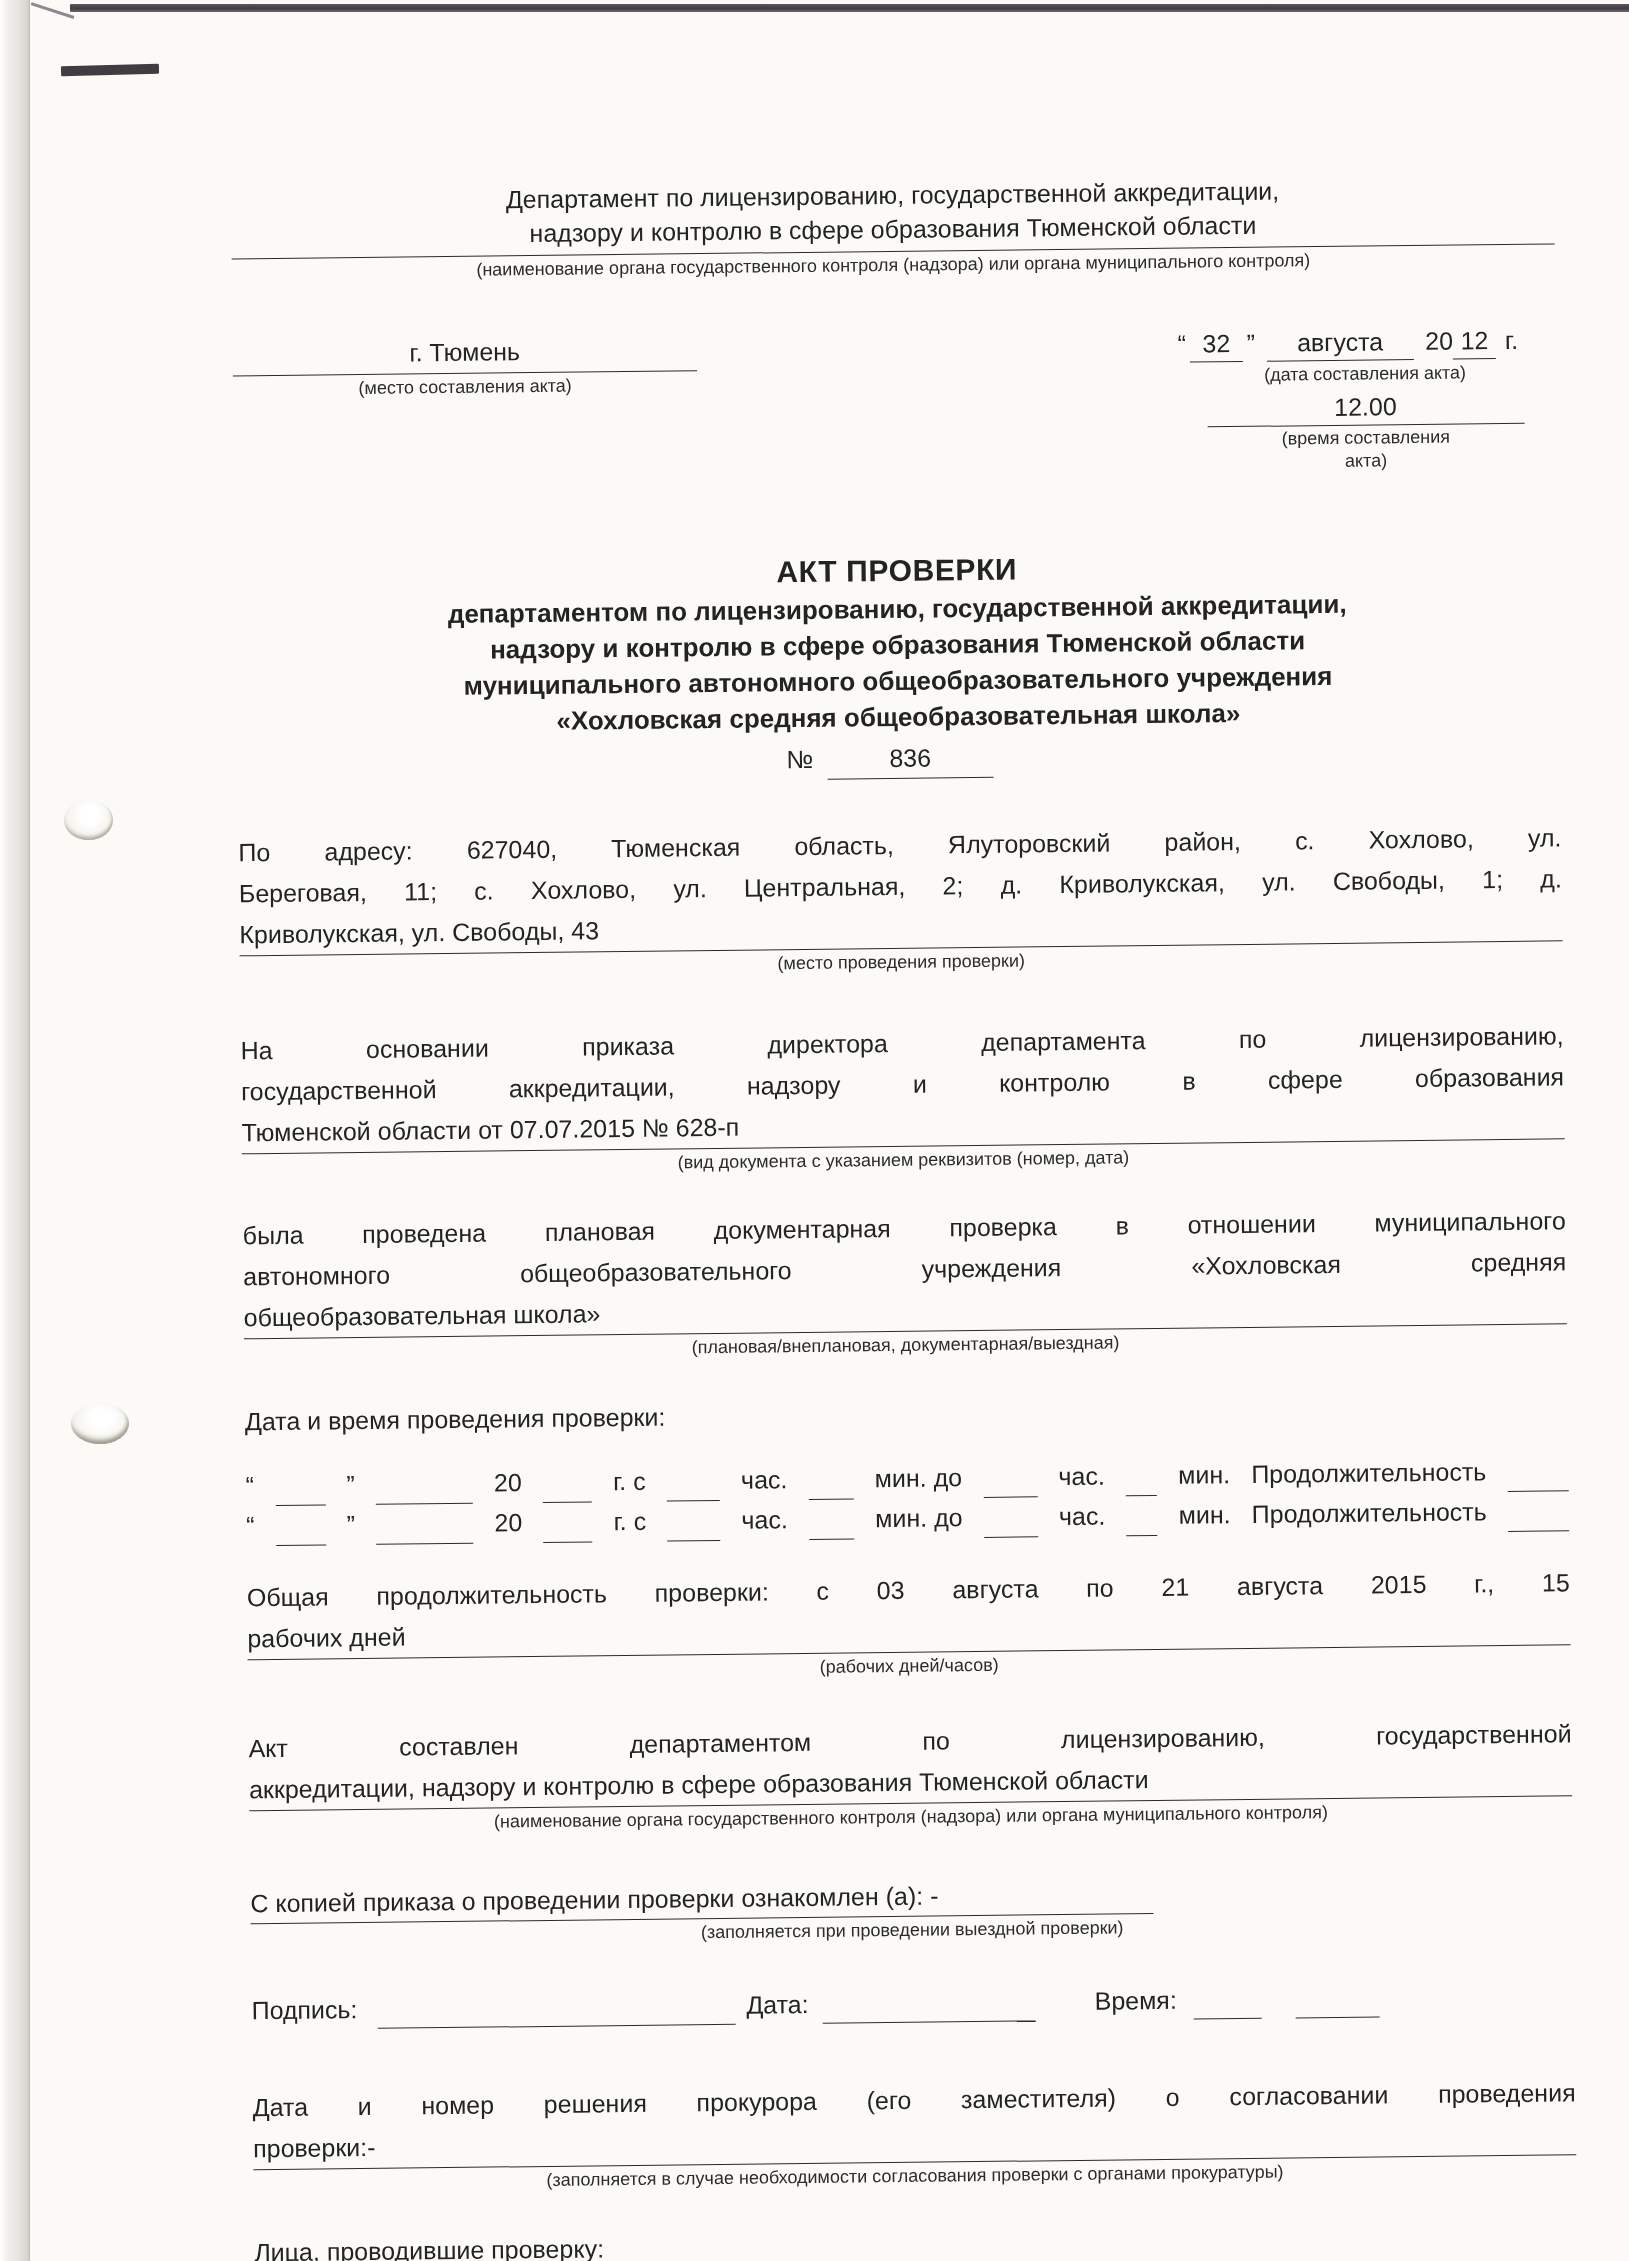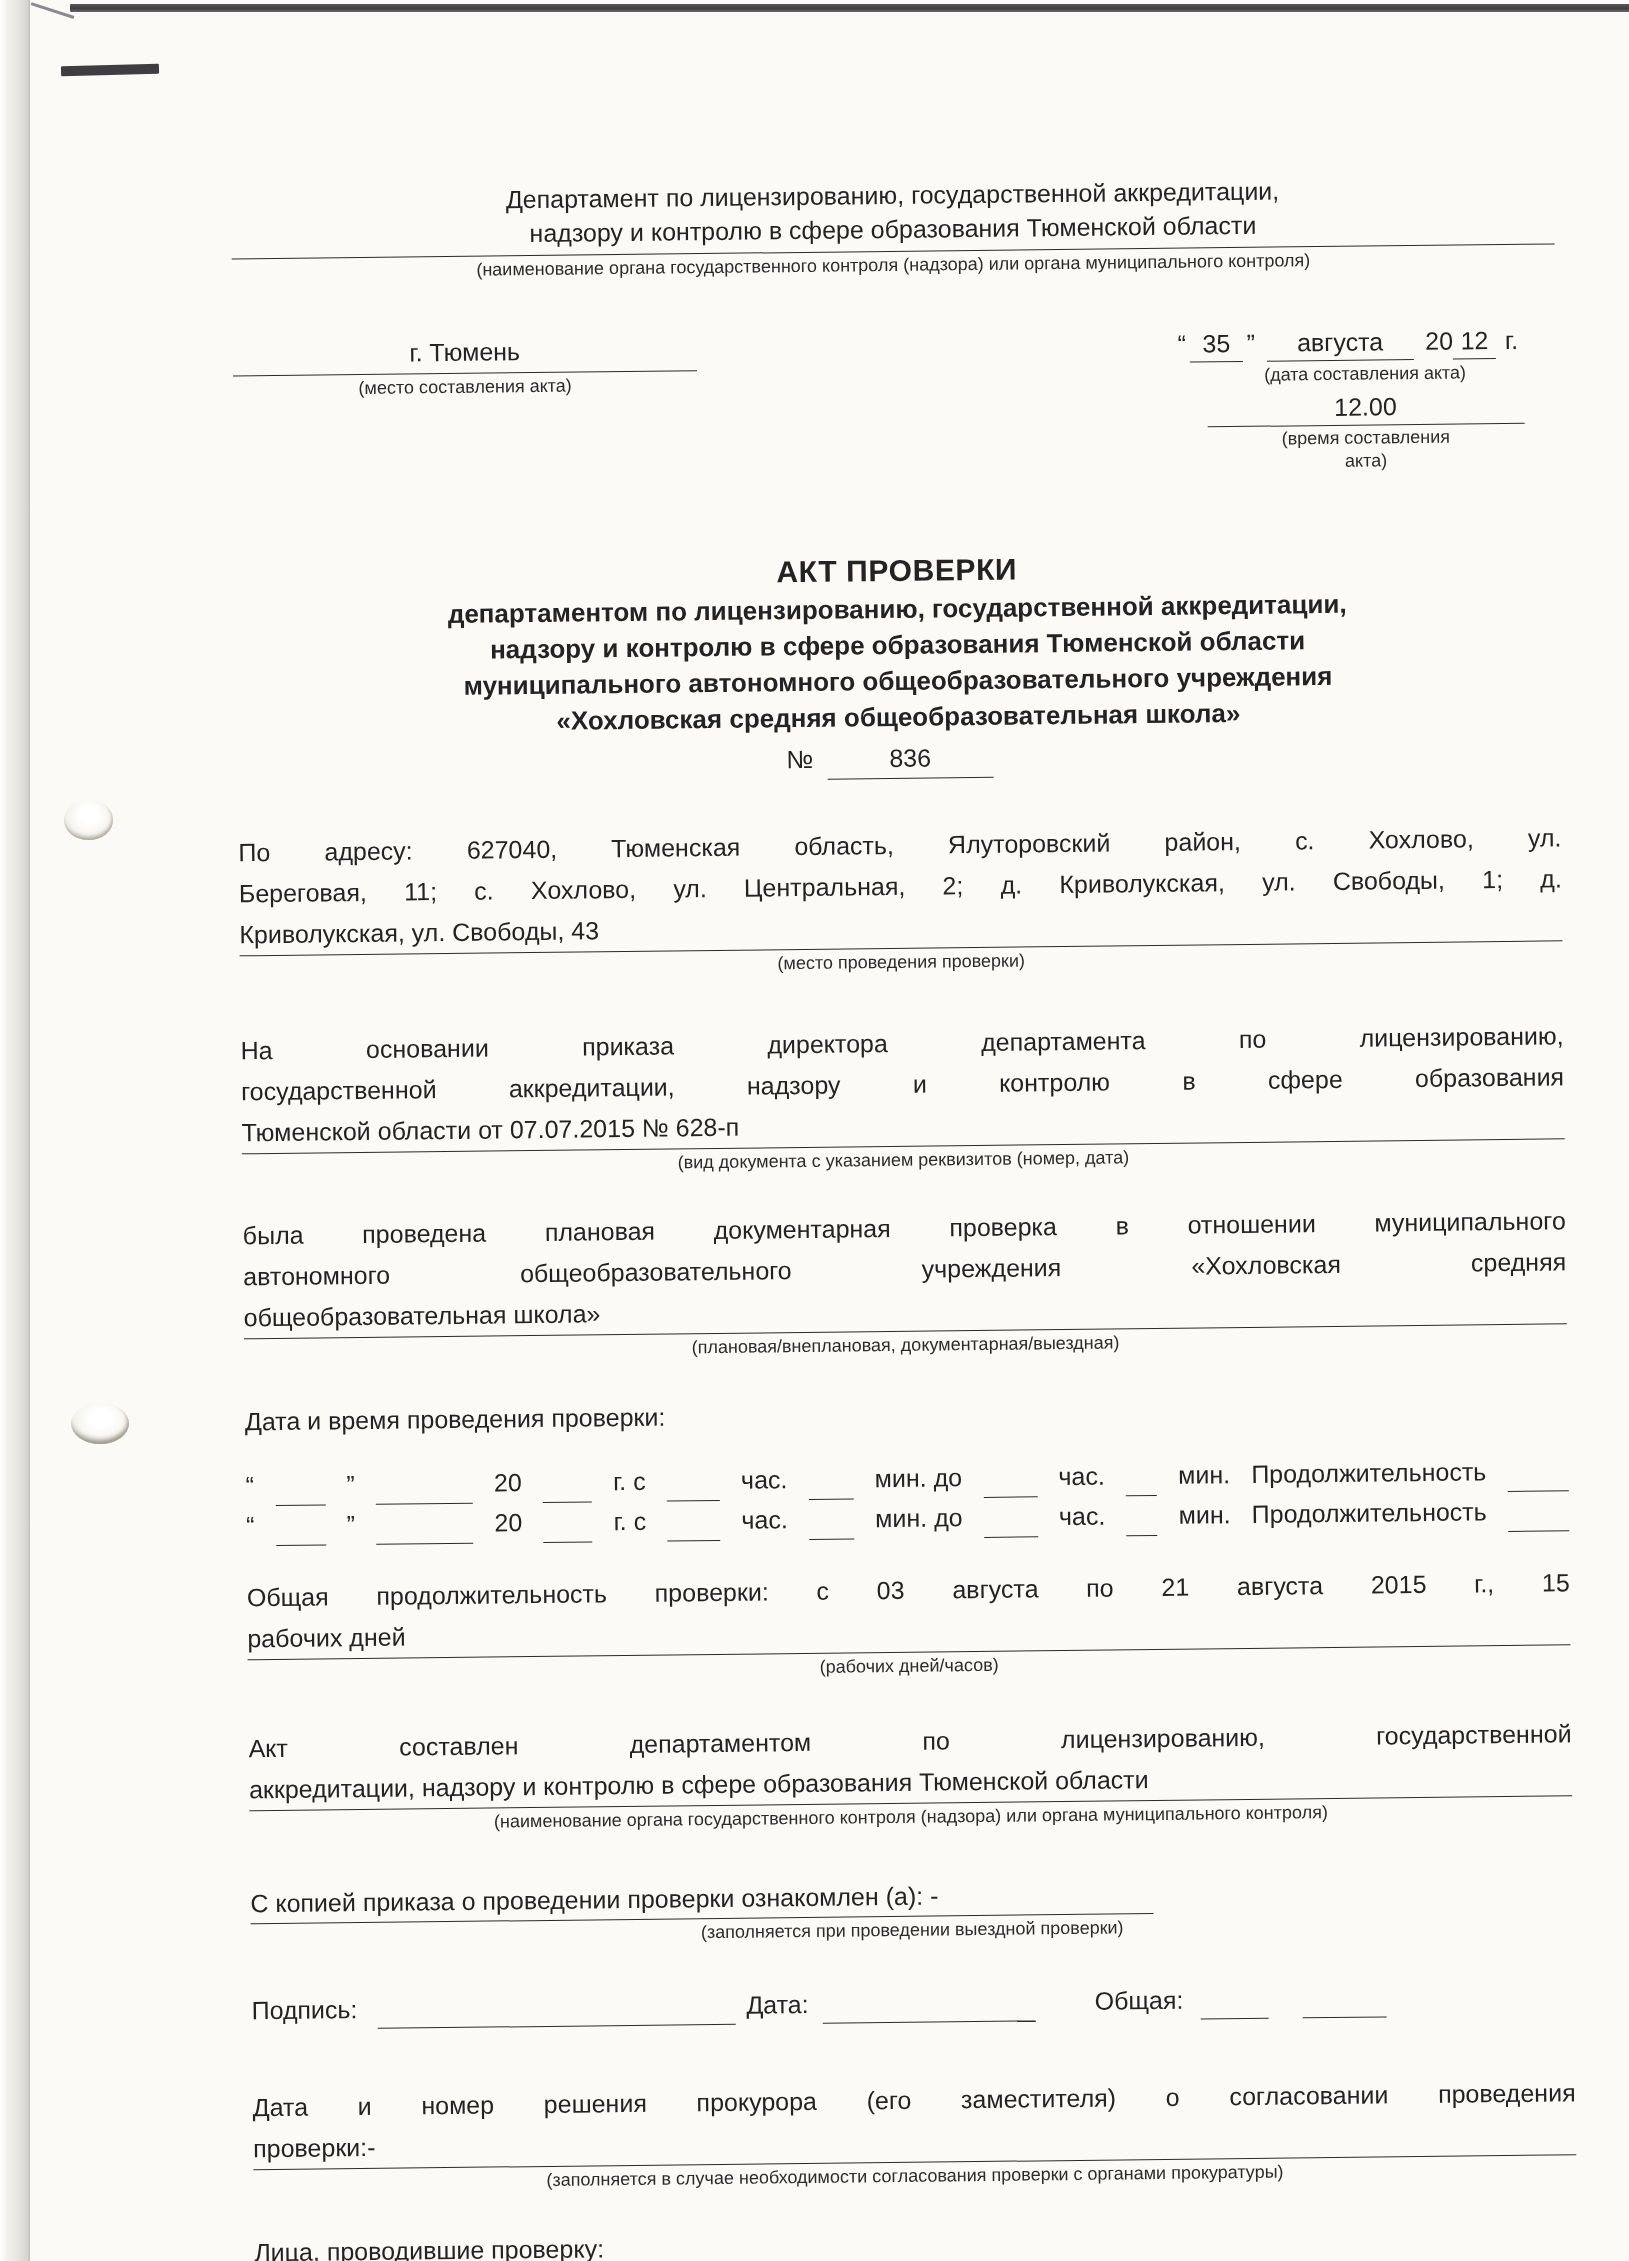--- a/index.html
+++ b/index.html
@@ -84,21 +84,21 @@
     <div class="cap">(наименование органа государственного контроля (надзора) или органа муниципального контроля)</div>
 
     <div class="meta-row">
       <div class="place-block">
         <div class="place-value">г. Тюмень</div>
         <div class="cap">(место составления акта)</div>
       </div>
       <div class="date-block">
         <div class="date-line">
           <span class="q">“</span>
-            <span class="seg" style="width:53px;">35</span>
+            <span class="seg" style="width:53px;">32</span>
             <span class="q">”</span>
           <span class="seg" style="width:147px;margin-left:7.7px;">августа</span>
           <span style="margin-left:11.6px;">20</span>
             <span class="seg" style="width:43px;">12</span>
           <span style="margin-left:9px;">г.</span>
         </div>
         <div class="cap">(дата составления акта)</div>
         <div class="time-value">12.00</div>
         <div class="cap">(время составления</div>
         <div class="cap" style="padding-top:0;">акта)</div>
@@ -195,21 +195,21 @@
     <div class="copy">
       <div class="copy-text">С копией приказа о проведении проверки ознакомлен (а): -</div>
       <div class="cap">(заполняется при проведении выездной проверки)</div>
     </div>
 
     <div class="sig-row">
       <span>Подпись:</span>
       <span class="bl" style="width:358px;margin-left:20.6px;">&nbsp;</span>
       <span style="margin-left:10.3px;">Дата:</span>
       <span class="bl" style="width:213px;margin-left:14px;">&nbsp;</span>
-      <span style="margin-left:59px;">Общая:</span>
+      <span style="margin-left:59px;">Время:</span>
       <span class="bl" style="width:68px;margin-left:17px;">&nbsp;</span>
       <span class="bl" style="width:84px;margin-left:34px;">&nbsp;</span>
     </div>
 
     <div class="para pros">
       <div class="jline">Дата и номер решения прокурора (его заместителя) о согласовании проведения</div>
       <div class="last">проверки:-</div>
       <div class="cap">(заполняется в случае необходимости согласования проверки с органами прокуратуры)</div>
     </div>
 

